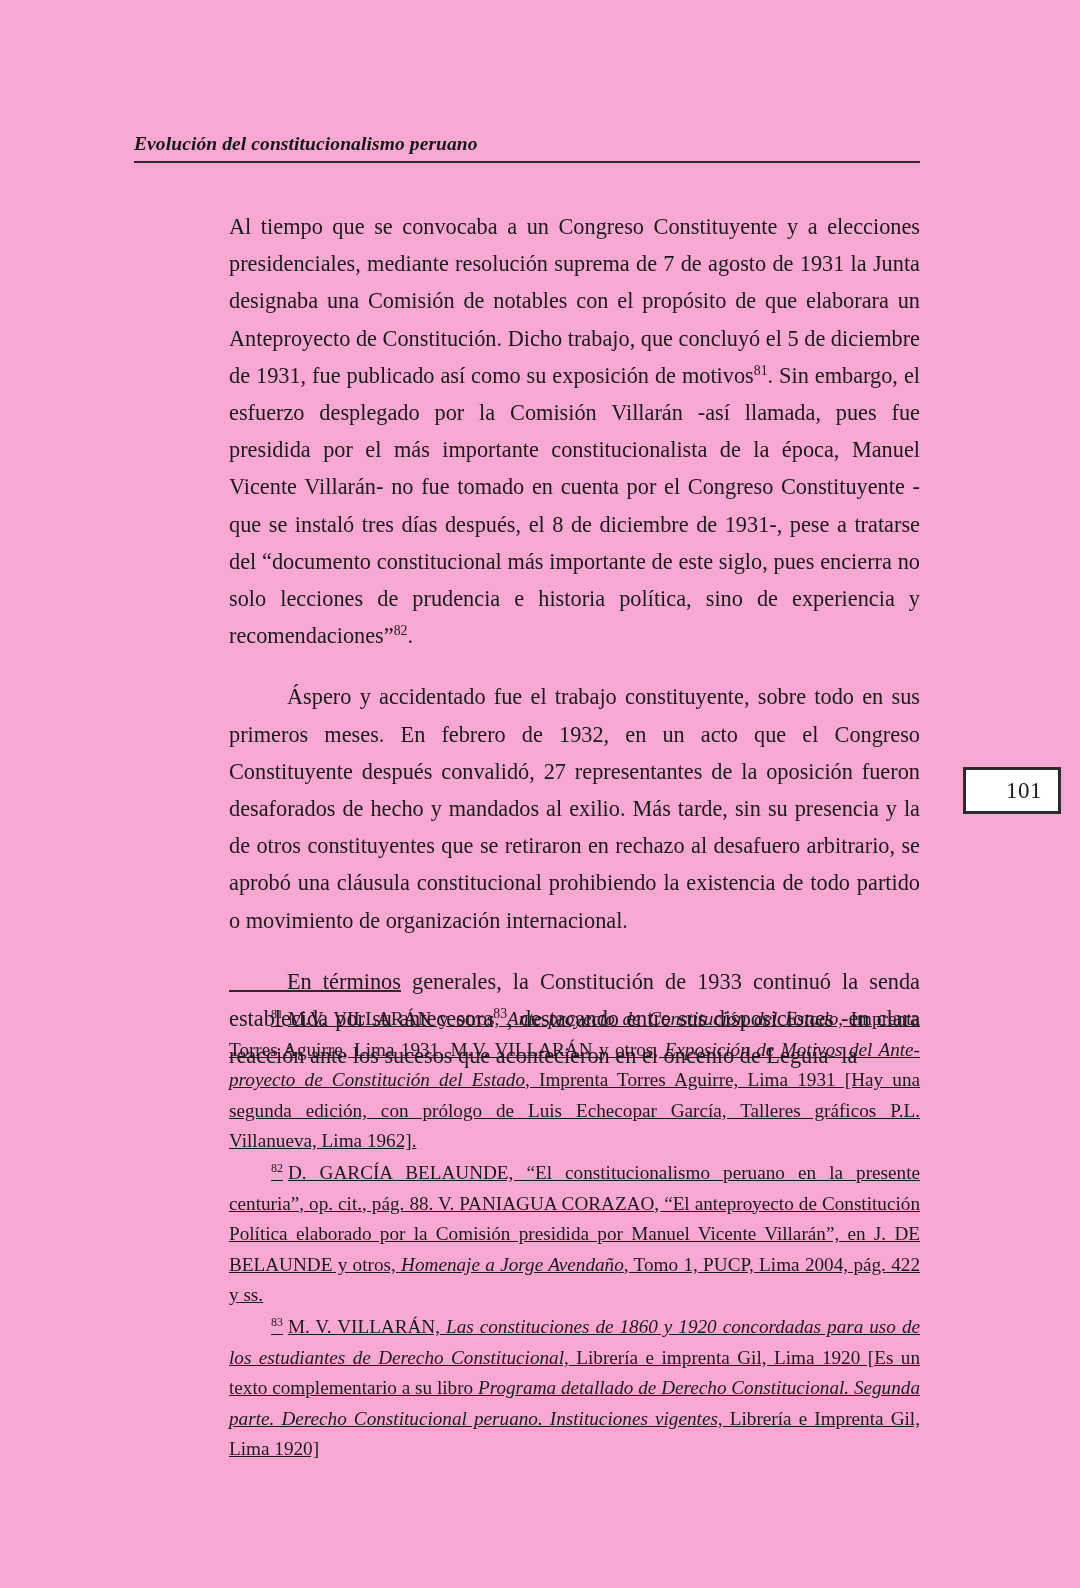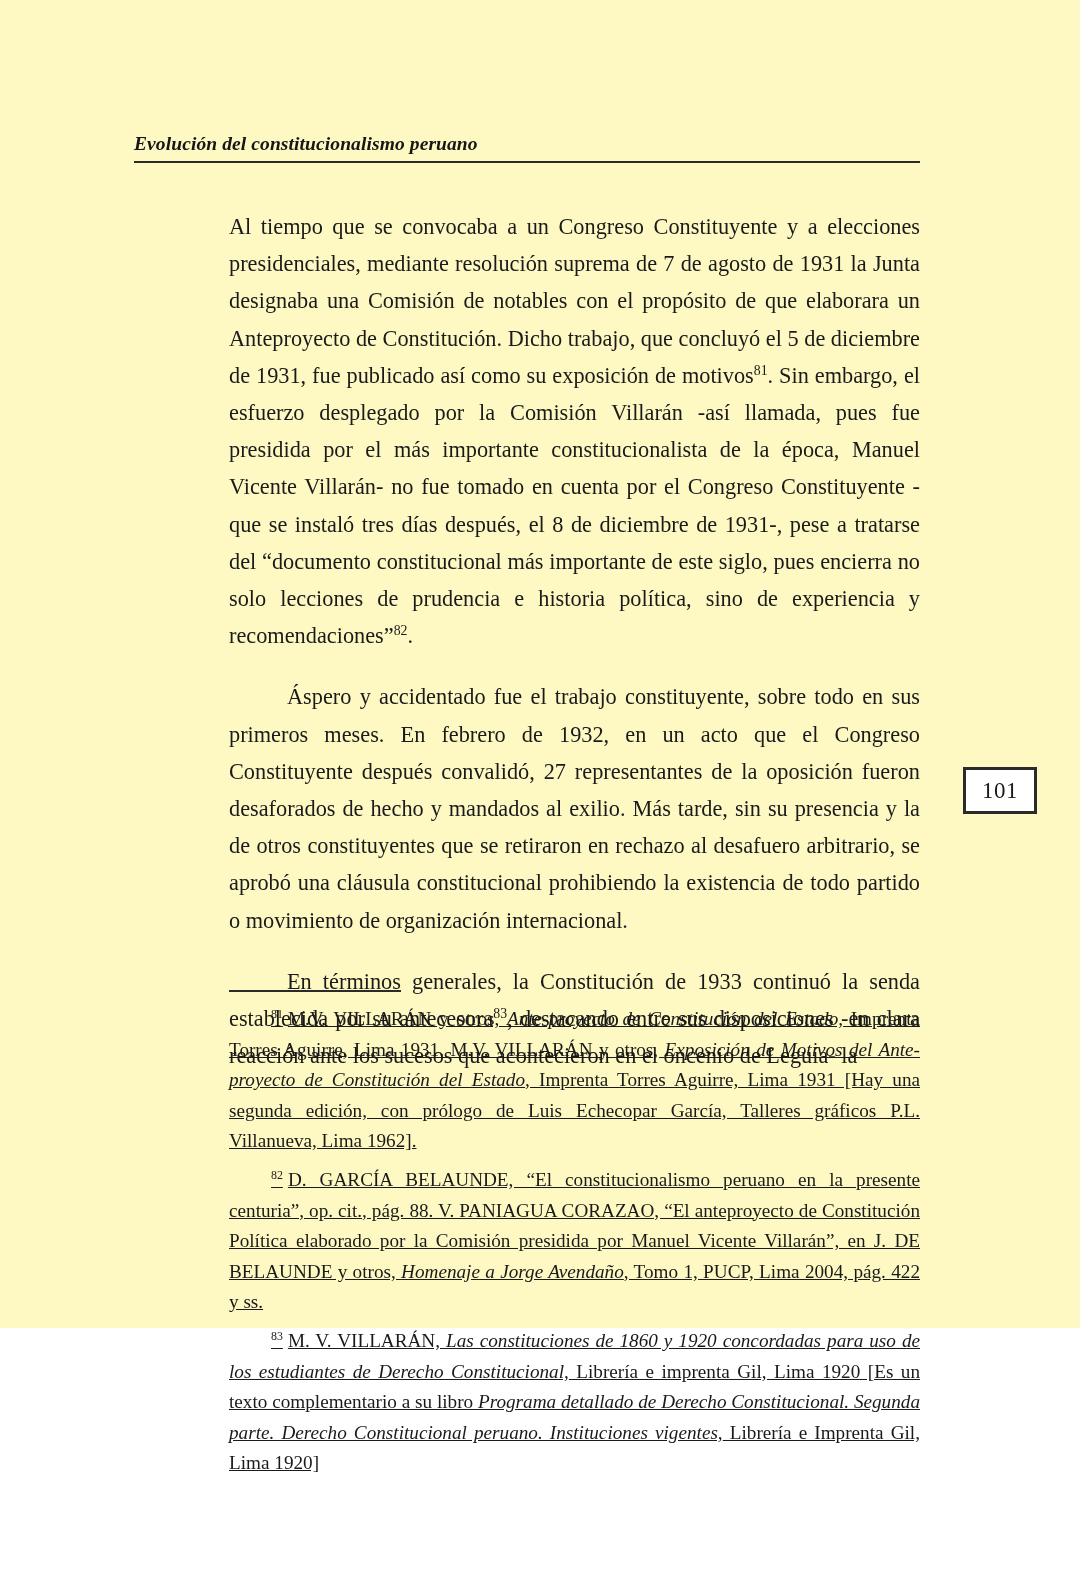--- a/index.html
+++ b/index.html
@@ -13,22 +13,22 @@
     position: relative;
     font-family: "Liberation Serif", "DejaVu Serif", serif;
     color: #1a1a1a;
     overflow: hidden;
   }
 
   .page {
     position: absolute;
     left: 0; top: 0;
     width: 1080px;
-    height: 1328px;
-    background: #fef9c3;
+    height: 1588px;
+    background: #f9a8d4;
   }
 
   
   .running-head {
     position: absolute;
     left: 134px;
     top: 133px;
     width: 786px;
   }
   .running-head-text {
@@ -79,20 +79,21 @@
     position: absolute;
     left: 963px;
     top: 767px;
     width: 68px;
     height: 41px;
     border: 3px solid #2b2b2b;
     background: #ffffff;
     display: flex;
     align-items: center;
     justify-content: center;
+    padding-left: 24px;
   }
   .folio-num {
     font-size: 23px;
     color: #1a1a1a;
     line-height: 1;
     letter-spacing: 0.5px;
   }
 
   
   .footnotes {
@@ -111,21 +112,21 @@
     margin: 0;
     font-size: 19.2px;
     line-height: 30.6px;
     text-align: justify;
     text-justify: inter-word;
     color: #1a1a1a;
     text-indent: 42px;
     hyphens: none;
   }
   p.fn + p.fn {
-    margin-top: 8px;
+    margin-top: 1px;
   }
   sup.fn-num {
     font-size: 0.62em;
     vertical-align: super;
     line-height: 0;
     margin-right: 5px;
   }
   .it { font-style: italic; }
 </style>
 </head>

